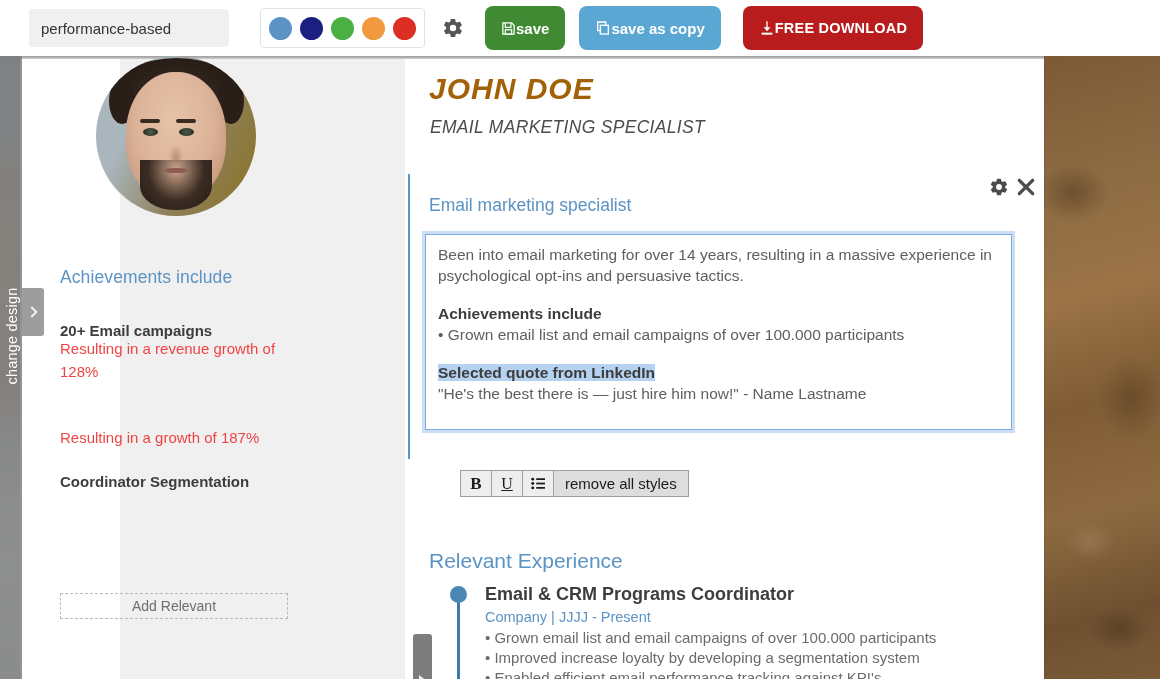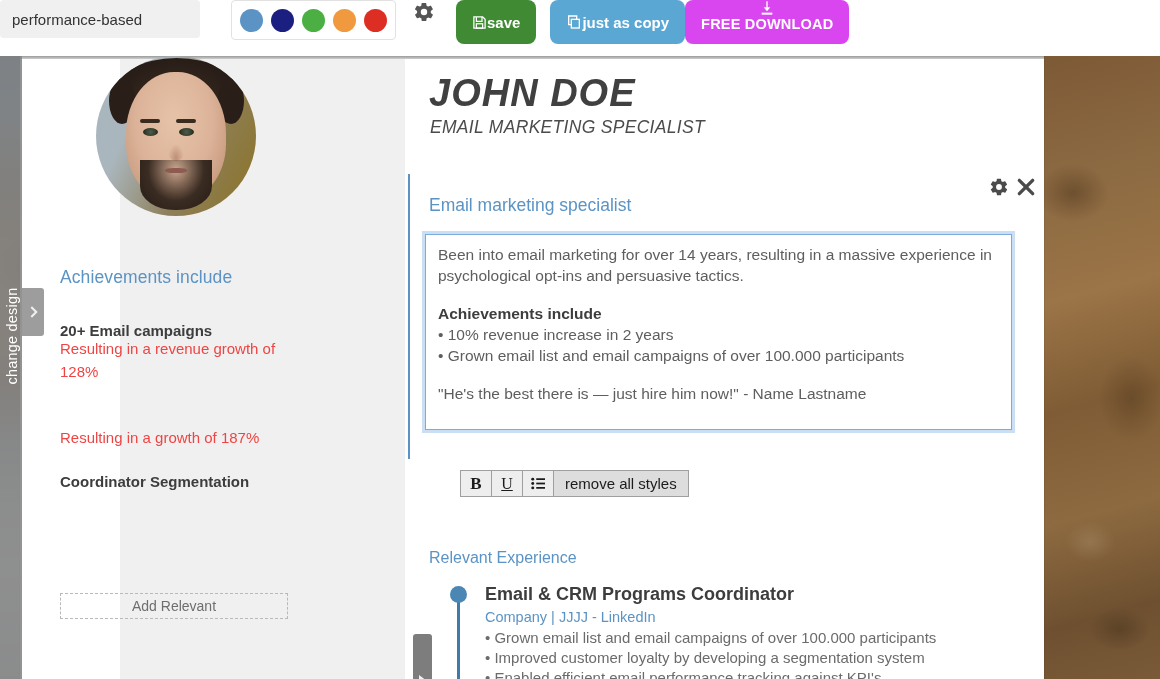--- a/index.html
+++ b/index.html
@@ -8,21 +8,22 @@
     overflow: hidden;
     font-family: "Liberation Sans", sans-serif;
     background: #ffffff;
   }
 
   
   #toolbar {
     position: absolute; left: 0; top: 0;
     width: 1160px; height: 56px;
     background: #ffffff;
-    display: flex; 
+    display: flex; align-items: center;
+    padding-left: 29px;
     z-index: 40;
   }
   #doc-name-input {
     width: 200px; height: 38px;
     background: #f0f0f0;
     border: none; outline: none;
     border-radius: 4px;
     font-family: "Liberation Sans", sans-serif;
     font-size: 15px; color: #333;
     padding: 0 12px;
@@ -46,21 +47,21 @@
 
   .tb-btn {
     height: 44px; border: none; border-radius: 8px;
     display: inline-flex; align-items: center; 
     padding: 0 16px; cursor: pointer;
     font-family: "Liberation Sans", sans-serif;
     font-size: 15px; font-weight: bold; color: #fff;
   }
   #btn-save      { margin-left: 20px; background: #3f8a33; }
   #btn-save-copy { margin-left: 14px; background: #5ba7d4; }
-  #btn-download  { margin-left: 0; background: #d946ef; font-size: 14.5px; letter-spacing: .2px; flex-direction: column; }
+  #btn-download  { margin-left: 22px; background: #b91c1c; font-size: 14.5px; letter-spacing: .2px; }
 
   
   #canvas {
     position: absolute; left: 0; top: 56px;
     width: 1160px; height: 623px;
     overflow: hidden;
   }
   
   #bg-left {
     position: absolute; left: 0; top: 0; width: 120px; height: 623px;
@@ -179,22 +180,22 @@
     position: absolute; left: 40px; top: 537px;
     width: 228px; height: 26px;
     border: 1px dashed #b9b9b9;
     display: flex; align-items: center; justify-content: center;
     color: #6e6e6e; font-size: 14px; cursor: pointer; background: transparent;
   }
 
   
   #name-title {
     position: absolute; left: 409px; top: 16px;
-    font-size: 38px; font-weight: bold; font-style: italic;
-    color: #404040; letter-spacing: 1px; text-align: center;
+    font-size: 30px; font-weight: bold; font-style: italic;
+    color: #a16207; letter-spacing: 1px; text-align: center;
   }
   #job-title {
     position: absolute; left: 410px; top: 61px;
     font-size: 17.5px; font-style: italic; color: #4b4b4b; letter-spacing: .3px;
   }
 
   #section-accent {
     position: absolute; left: 388px; top: 118px;
     width: 2px; height: 285px; background: #5b93c4;
   }
@@ -242,21 +243,21 @@
   #rt-remove {
     background: #dddddd; border: 1px solid #9f9f9f;
     padding: 0 11px; display: flex; align-items: center;
     font-size: 15px; color: #1c1c1c; cursor: pointer;
     font-family: "Liberation Sans", sans-serif;
   }
 
   
   #exp-head {
     position: absolute; left: 409px; top: 493px;
-    color: #5b93c4; font-size: 16px;
+    color: #5b93c4; font-size: 21px;
   }
   #exp-line {
     position: absolute; left: 437px; top: 537px;
     width: 3px; height: 140px; background: #3e7ba8;
   }
   .exp-dot {
     position: absolute; left: 430px;
     width: 17px; height: 17px; border-radius: 50%;
     background: #4a87b5;
   }
@@ -353,21 +354,21 @@
     <span>save</span>
   </button>
 
   <button id="btn-save-copy" class="tb-btn">
     <span>
       <svg width="16" height="16" viewBox="0 0 24 24" fill="none" stroke="#fff" stroke-width="2">
         <rect x="8" y="8" width="12" height="13"></rect>
           <path d="M16 8V3H4v13h4"></path>
       </svg>
     </span>
-    <span>just as copy</span>
+    <span>save as copy</span>
   </button>
 
   <button id="btn-download" class="tb-btn">
     <span>
       <svg width="16" height="16" viewBox="0 0 24 24" fill="#fff">
         <path d="M11 2h2v9h4l-5 6-5-6h4z"></path>
           <rect x="4" y="19" width="16" height="3"></rect>
       </svg>
     </span>
     <span>FREE DOWNLOAD</span>
@@ -427,23 +428,25 @@
           <line x1="20" y1="4" x2="4" y2="20"></line>
       </svg>
     </div>
 
     <div id="section-head">Email marketing specialist</div>
 
     <div id="editbox">
       <div class="p">Been into email marketing for over 14 years, resulting in a massive experience in psychological opt-ins and persuasive tactics.</div>
       <div class="spacer"></div>
       <div class="p bold">Achievements include</div>
-      <div class="p">• 10% revenue increase in 2 years</div>
       <div class="p">• Grown email list and email campaigns of over 100.000 participants</div>
       <div class="spacer"></div>
+      <div class="p">
+        <span class="hl">Selected quote from LinkedIn</span>
+      </div>
       <div class="p">"He's the best there is — just hire him now!" - Name Lastname</div>
     </div>
 
     <div id="rt-toolbar">
       <div class="rt-btn">
         <span style="font-family:'Liberation Serif',serif;font-weight:bold;font-size:17px">B</span>
       </div>
       <div class="rt-btn">
         <span style="font-family:'Liberation Serif',serif;font-size:16px;text-decoration:underline">U</span>
       </div>
@@ -460,23 +463,23 @@
         </span>
       </div>
       <div id="rt-remove">remove all styles</div>
     </div>
 
     <div id="exp-head">Relevant Experience</div>
     <div id="exp-line"></div>
     <div class="exp-dot" style="top:530px"></div>
 
     <div class="exp-role" style="top:528px">Email &amp; CRM Programs Coordinator</div>
-    <div class="exp-meta" style="top:553px">Company | JJJJ - LinkedIn</div>
+    <div class="exp-meta" style="top:553px">Company | JJJJ - Present</div>
     <div class="exp-bullets" style="top:572px">• Grown email list and email campaigns of over 100.000 participants</div>
-    <div class="exp-bullets" style="top:592px">• Improved customer loyalty by developing a segmentation system</div>
+    <div class="exp-bullets" style="top:592px">• Improved increase loyalty by developing a segmentation system</div>
     <div class="exp-bullets" style="top:612px">• Enabled efficient email performance tracking against KPI's</div>
 
   </div>
 </div>
 
 <div id="change-design">
   <div class="vtext">change design</div>
 </div>
 <div id="change-design-arrow">
   <span class="chev"></span>

